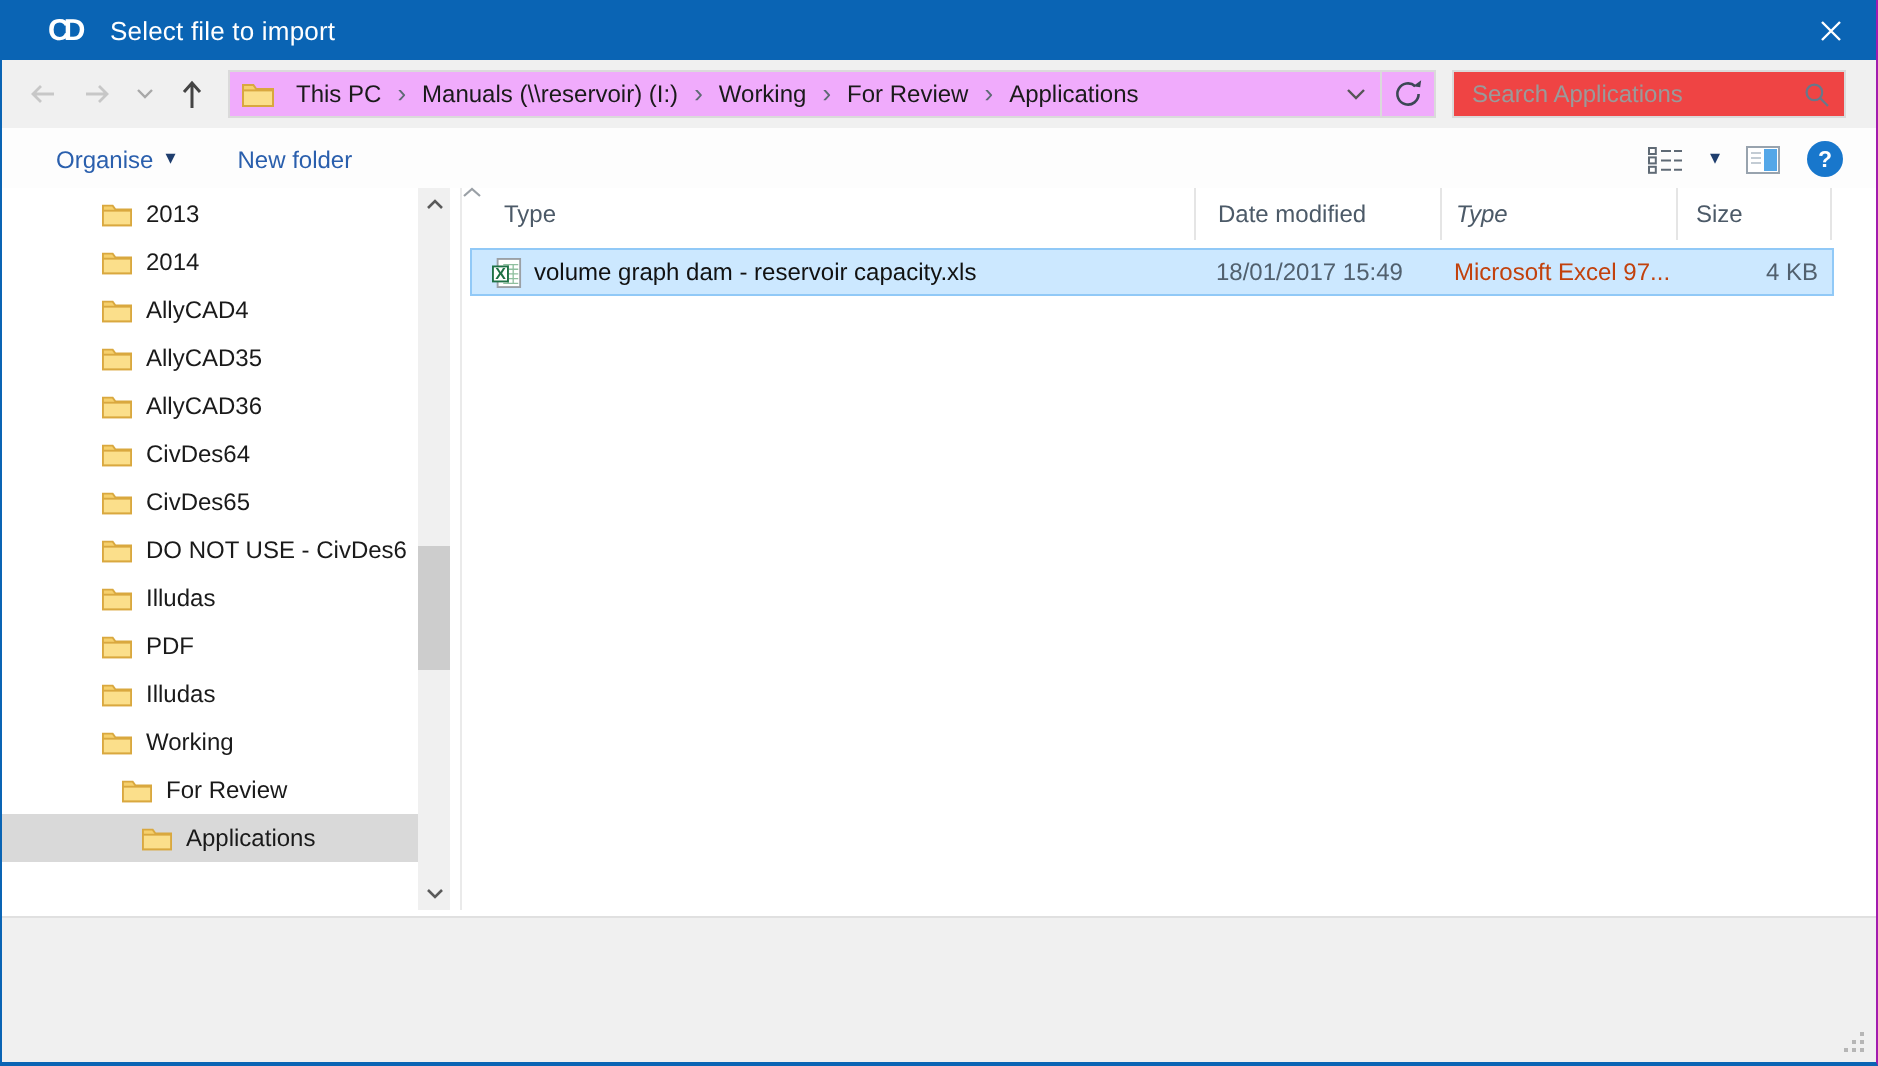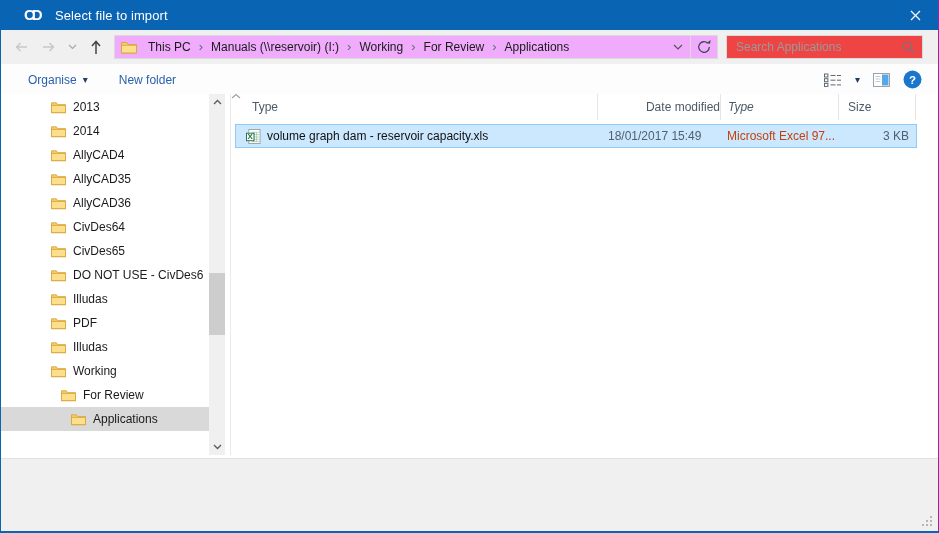--- a/index.html
+++ b/index.html
@@ -48,21 +48,21 @@
   .lvl0 { padding-left:50px; } .lvl1 { padding-left:60px; } .lvl2 { padding-left:70px; }
   .tree-item.sel { background:#d9d9d9; }
   .tree-scrollbar { width:16px; background:#f0f0f0; position:relative; }
   .sb-arrow { position:absolute; left:0; width:16px; height:16px; display:flex; align-items:center; justify-content:center; }
   .sb-up { top:0; } .sb-down { bottom:0; }
   .sb-thumb { position:absolute; left:0; top:179px; width:16px; height:62px; background:#cdcdcd; }
   .file-pane { flex:1; position:relative; margin-left:5px; border-left:1px solid #eaeaea; }
   .fl-header { display:flex; height:26px; color:#4c5a68; position:relative; }
   .hcell { display:flex; align-items:center; border-right:1px solid #e5e5e5; cursor:pointer; }
   .h-name { width:367px; padding-left:21px; position:relative; }
-  .h-date { width:123px; padding-left:11px;justify-content:flex-end; }
+  .h-date { width:123px; padding-left:11px; }
   .h-type { width:118px; padding-left:7px;font-style:italic; }
   .h-size { width:77px;  padding-left:9px; }
   .sort-ind { position:absolute; left:0; top:-1px; width:367px; text-align:center; height:8px; line-height:6px; }
   .file-row { margin:4px 0 0 4px; width:682px; height:24px; background:#cce8ff; border:1px solid #91c9f7; display:flex; align-items:center; cursor:pointer; }
   .rc { white-space:nowrap; overflow:hidden; }
   .rc-name { width:362px; display:flex; align-items:center; gap:6px; padding-left:10px; color:#111; }
   .rc-date { width:123px; padding-left:10px; color:#51606e; }
   .rc-type { width:118px; padding-left:6px; color:#c2410c; }
   .rc-size { width:77px; text-align:right; padding-right:7px; color:#51606e; }
   
@@ -334,21 +334,21 @@
               <rect x="3" y="0.5" width="12" height="15" fill="#fff" stroke="#9aa0a6"></rect>
               <path d="M6 3.5 h8 M6 6 h8 M6 8.5 h8 M6 11 h8 M6 13.5 h8 M8.6 3.5 v10 M11.3 3.5 v10" stroke="#8fbf9f" stroke-width="0.7"></path>
               <rect x="0.5" y="4.5" width="8" height="8" fill="#fff" stroke="#1e7145"></rect>
               <text x="4.5" y="11" text-anchor="middle" font-size="8.5" font-weight="bold" fill="#1e7145" font-family="Liberation Sans, sans-serif">X</text>
             </svg>
           </span>
           <span>volume graph dam - reservoir capacity.xls</span>
         </span>
         <span class="rc rc-date">18/01/2017 15:49</span>
         <span class="rc rc-type">Microsoft Excel 97...</span>
-        <span class="rc rc-size">3 KB</span>
+        <span class="rc rc-size">4 KB</span>
       </div>
     </div>
   </div>
 
   <div class="footer">
 
     <span class="grip">
       <svg width="11" height="11" viewBox="0 0 11 11">
         <rect x="8" y="0" width="2" height="2" fill="#b6b6b6"></rect>
           <rect x="8" y="4" width="2" height="2" fill="#b6b6b6"></rect>

